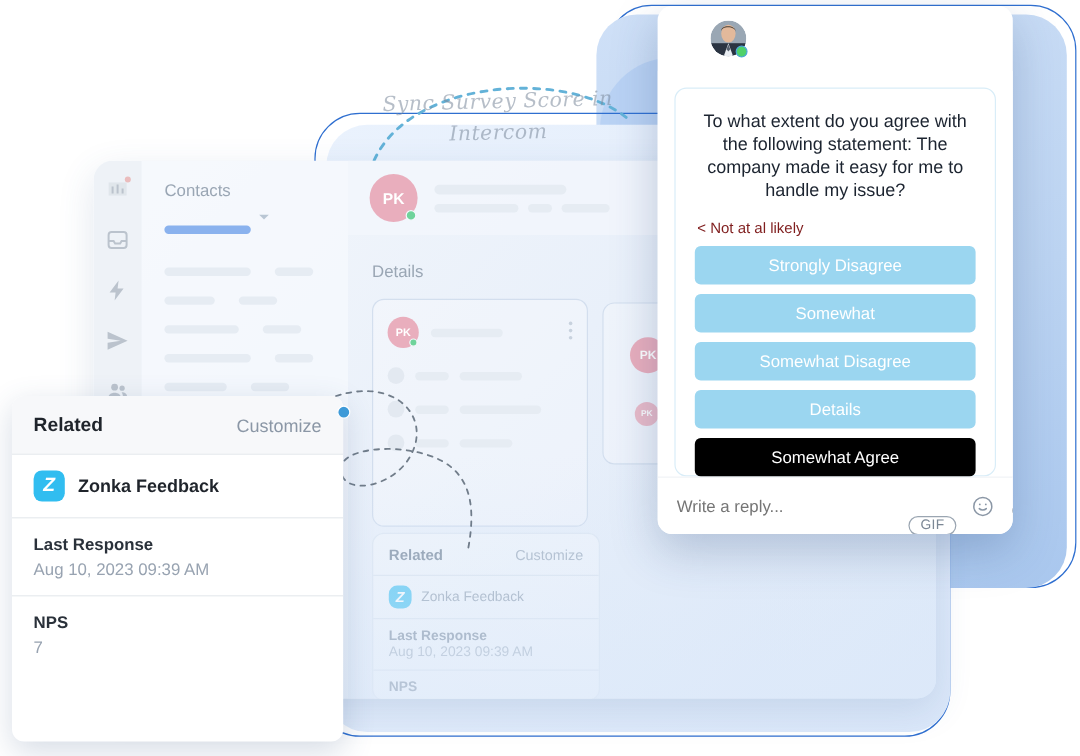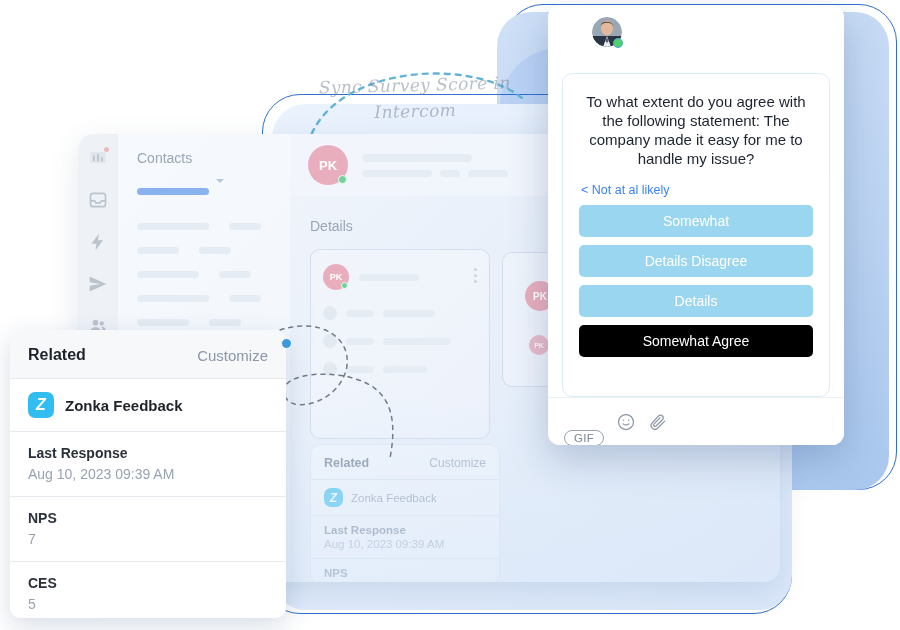--- a/index.html
+++ b/index.html
@@ -209,21 +209,21 @@
   }
   #questionCard {
     border: 1px solid #d9edf8; border-radius: 10px;
     padding: 18px 16px 14px 16px;
     height: 100%;
   }
   #questionText {
     font-size: 15px; line-height: 19px; color: #1c2430; text-align:center;
   }
   #scaleHint {
-    font-size: 12.5px; color: #3b82f6; margin: 15px 0 8px 2px;
+    font-size: 12.5px; color: #7f1d1d; margin: 15px 0 8px 2px;
   }
   .opt {
     display:flex;align-items:center;justify-content:center;
     height: 32px; border-radius: 5px; margin-bottom: 8px;
     color:#fff; font-size:14px; background:#9bd6f0;
   }
   .opt.active { background:#000000; }
 
   #chatFooter {
     height: 48px; border-top:1px solid #edf0f3; background:#fff;
@@ -430,24 +430,20 @@
       </div>
       <span class="rc-brand-name">Zonka Feedback</span>
     </div>
     <div class="rc-row">
       <div class="rc-lbl">Last Response</div>
       <div class="rc-val">Aug 10, 2023 09:39 AM</div>
     </div>
     <div class="rc-row">
       <div class="rc-lbl">NPS</div>
       <div class="rc-val">7</div>
-    </div>
-    <div class="rc-row">
-      <div class="rc-lbl">CES</div>
-      <div class="rc-val">5</div>
     </div>
   </div>
   <div class="node-dot" style="left:281px;top:338px;"></div>
 
   <div id="chat">
     <div id="chatHeader">
       <div id="backChevron"></div>
       <div id="headAvatar">
         <svg class="ph" viewBox="0 0 30 30">
           <defs>
@@ -469,28 +465,30 @@
       <div class="head-bars">
         <div class="head-bar" style="width:86px;"></div>
         <div class="head-bar" style="width:48px;"></div>
       </div>
     </div>
 
     <div id="chatBody">
       <div id="questionCard">
         <div id="questionText">To what extent do you agree with the following statement: The company made it easy for me to handle my issue?</div>
         <div id="scaleHint">&lt; Not at al likely</div>
+        <div class="opt">Strongly Disagree</div>
         <div class="opt">Somewhat</div>
-        <div class="opt">Details Disagree</div>
+        <div class="opt">Somewhat Disagree</div>
         <div class="opt">Details</div>
         <div class="opt active">Somewhat Agree</div>
       </div>
     </div>
 
     <div id="chatFooter">
+      <input id="replyInput" type="text" placeholder="Write a reply..." style="">
       <span class="gif-pill">GIF</span>
       <span class="ic">
         <svg viewBox="0 0 24 24" fill="none" stroke="currentColor" stroke-width="1.5">
           <circle cx="12" cy="12" r="9"></circle>
             <circle cx="9" cy="10" r=".9" fill="currentColor" stroke="none"></circle>
           <circle cx="15" cy="10" r=".9" fill="currentColor" stroke="none"></circle>
           <path d="M8.5 14.2c1.8 1.8 5.2 1.8 7 0" stroke-linecap="round"></path>
         </svg>
       </span>
       <span class="ic">

